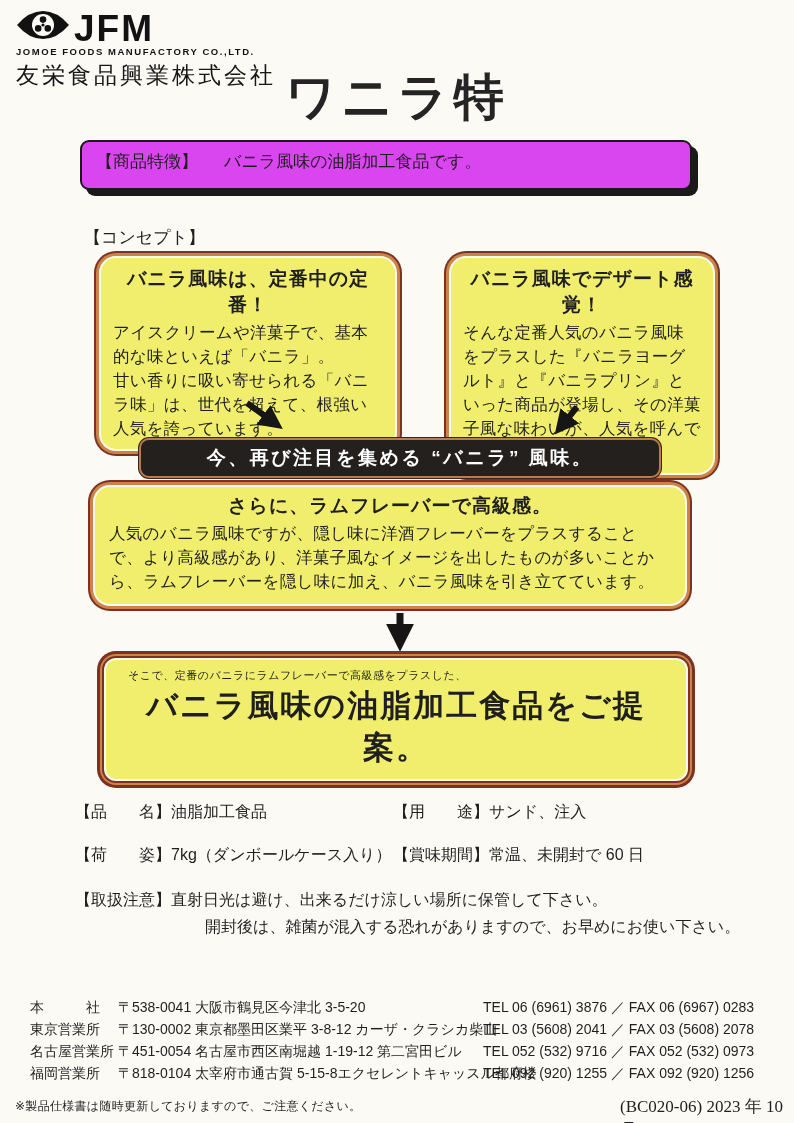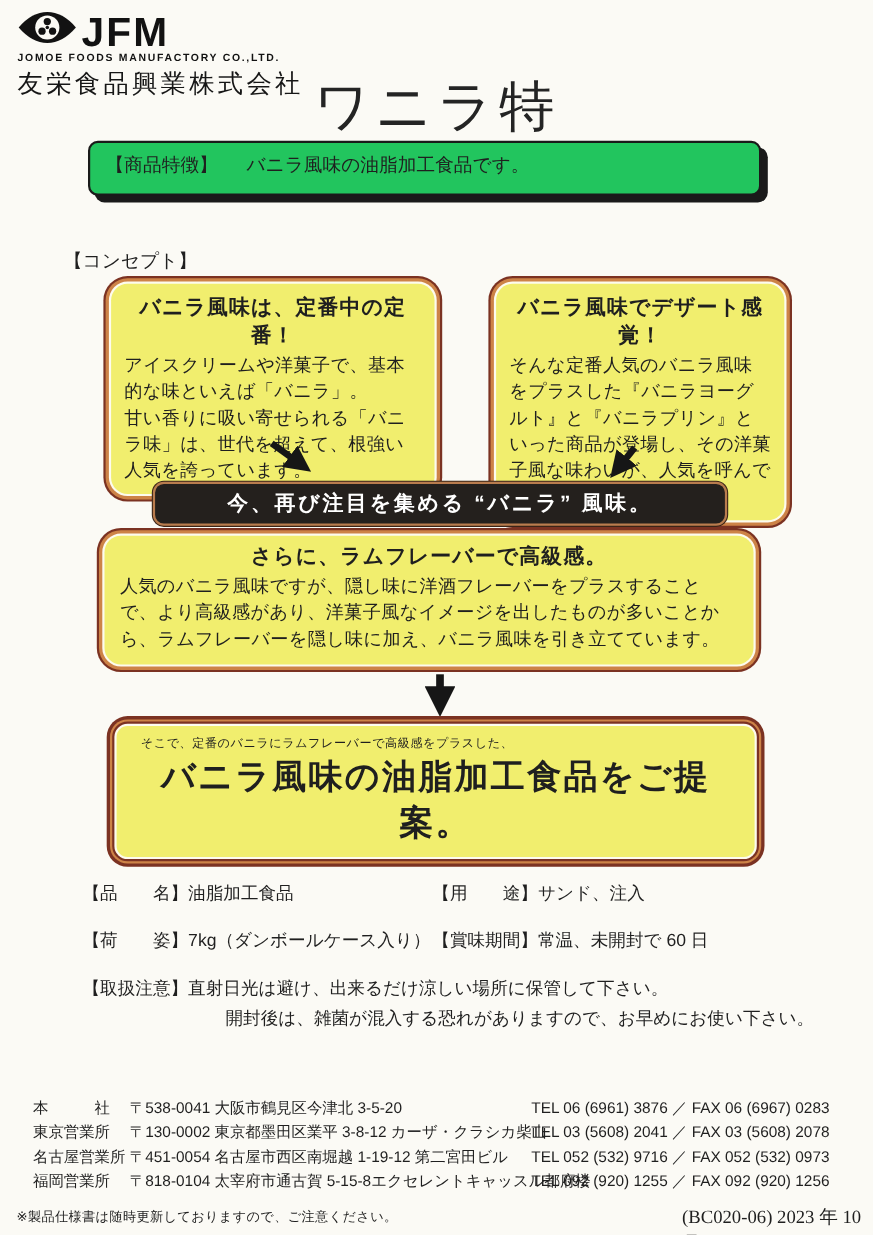--- a/index.html
+++ b/index.html
@@ -13,31 +13,31 @@
   .pre { white-space:pre-line; }
 
   
   #header { left:16px; top:10px; }
   .logo-row { display:flex; align-items:flex-end; }
   .logo-acronym { font-size:37px; font-weight:900; letter-spacing:2px; line-height:0.85; margin-left:4px; color:#121212; }
   .logo-sub { font-size:9.5px; font-weight:700; letter-spacing:1.55px; margin-top:2px; color:#121212; }
   .company-name { font-size:23px; font-weight:500; letter-spacing:3px; margin-top:3px; color:#161616; }
 
   
-  #page-title { top:64px; left:0; width:100%; text-align:center; font-size:50px; font-weight:400; letter-spacing:5px; color:#242424; }
+  #page-title { top:64px; left:0; width:100%; text-align:center; font-size:50px; font-weight:700; letter-spacing:5px; color:#242424; }
 
   
   #feature-box {
-    left:80px; top:128px; width:612px; height:50px; padding:8px 14px;
-    background:#22c55e; border:2px solid #1a1a1a; border-radius:9px;
+    left:80px; top:140px; width:612px; height:50px; padding:8px 14px;
+    background:#d946ef; border:2px solid #1a1a1a; border-radius:9px;
     box-shadow:6px 6px 0 #1a1a1a; font-size:17px;
   }
   #feature-box .lbl { margin-right:26px; }
 
-  #concept-label { left:58px; top:226px; font-size:17px;text-align:right; }
+  #concept-label { left:84px; top:226px; font-size:17px;text-align:right; }
 
   
   .ring2 {
     background:#f1ee6e; border-radius:15px;
     box-shadow:0 0 0 2px #fdfbee, 0 0 0 5px #cd8347, 0 0 0 7px #7b3222;
   }
   .ring3 {
     background:#f1ee6e; border-radius:10px;
     box-shadow:0 0 0 2px #fdfbee, 0 0 0 4px #7b3222, 0 0 0 6px #cd8347, 0 0 0 9px #7b3222;
   }

